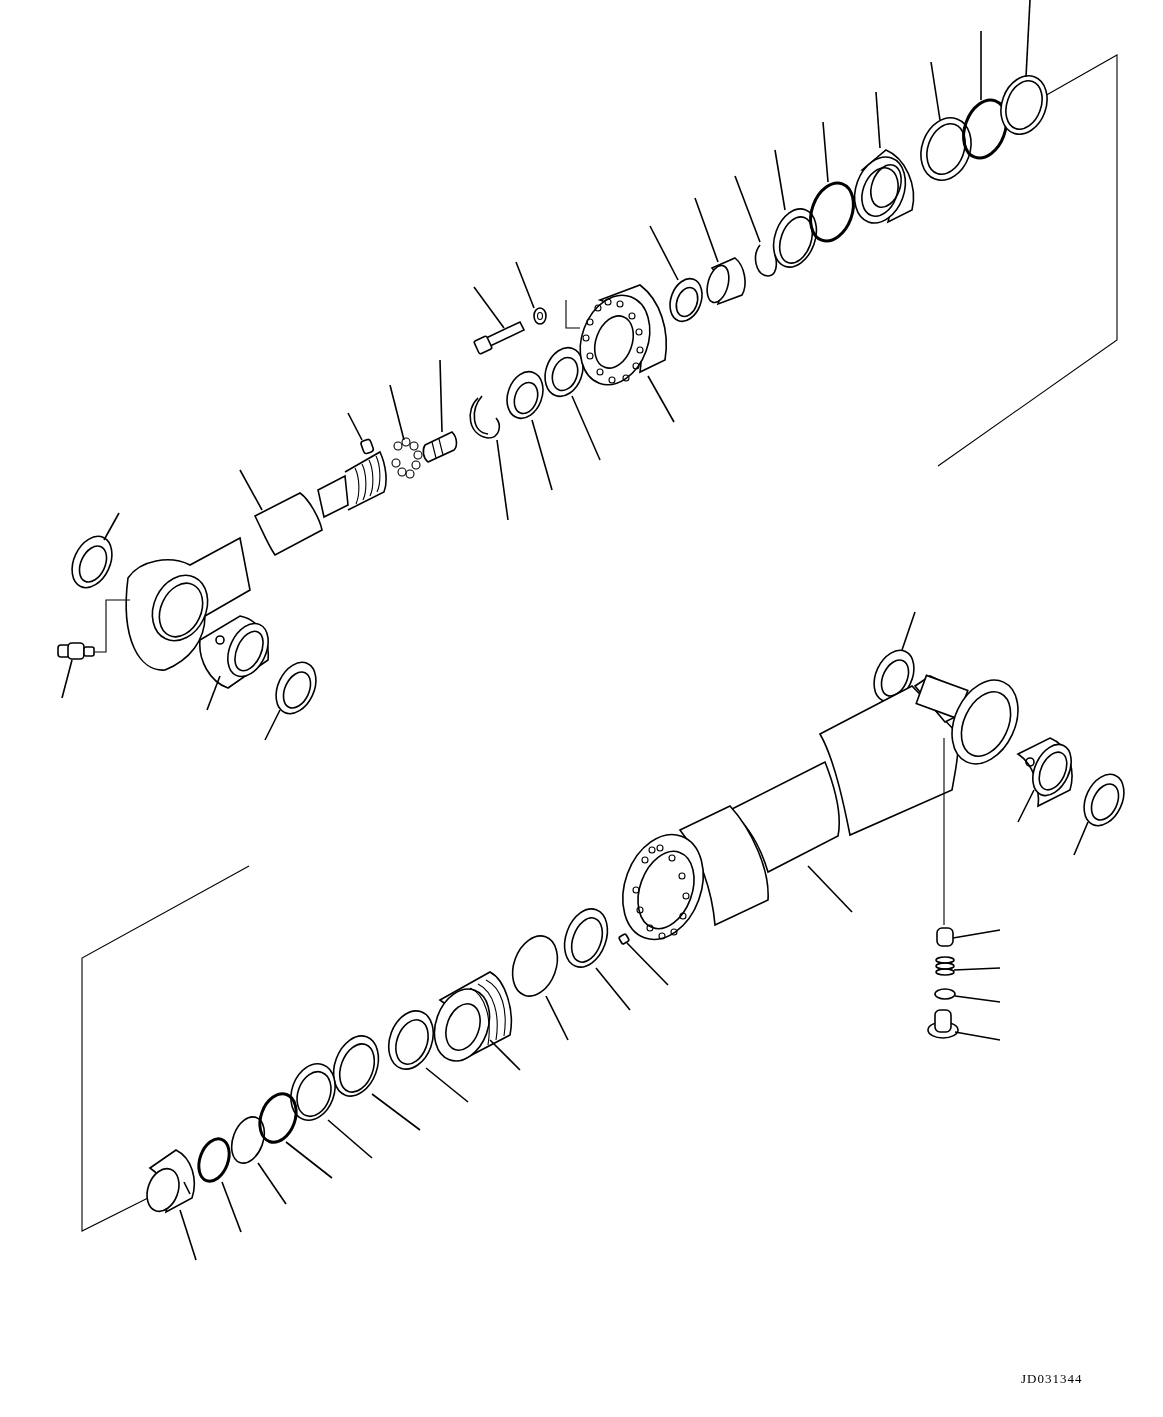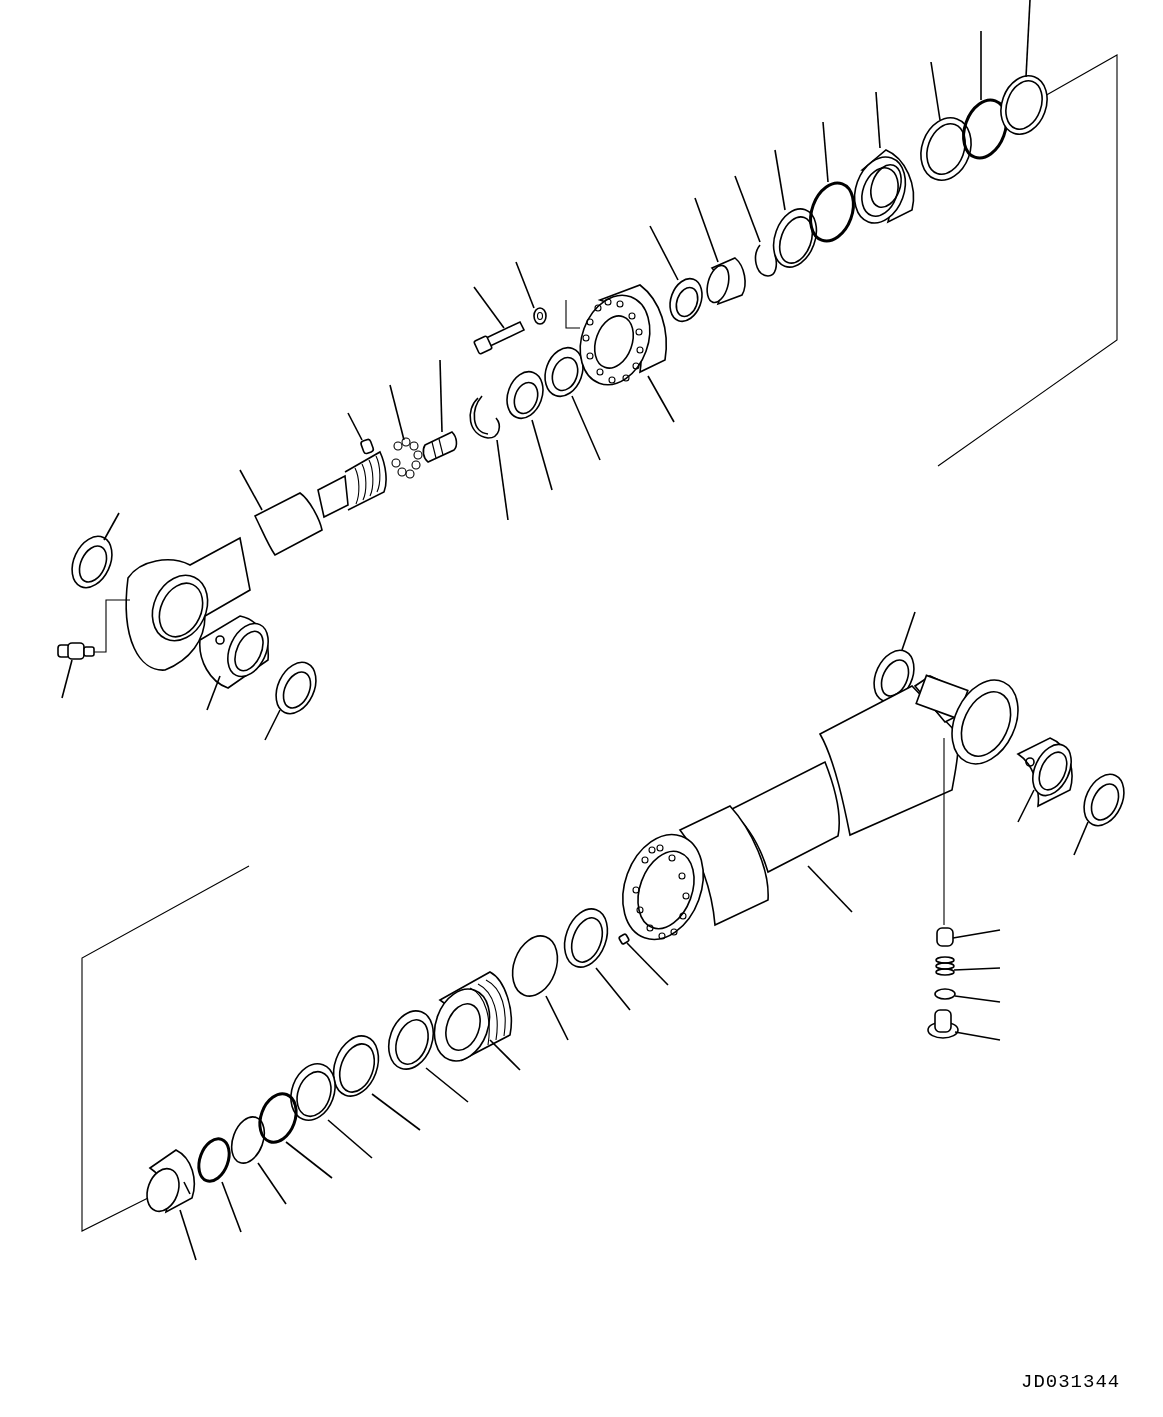--- a/index.html
+++ b/index.html
@@ -3,21 +3,21 @@
 <meta charset="utf-8">
 <style>
   html, body { margin: 0; padding: 0; background: #ffffff; }
   body { width: 1163px; height: 1417px; position: relative; overflow: hidden; font-family: "DejaVu Sans", sans-serif; }
   #canvas { position: absolute; left: 0; top: 0; width: 1163px; height: 1417px; }
   svg { position: absolute; left: 0; top: 0; }
   .ln { stroke: #000; stroke-width: 1.6; fill: none; }
   .thin { stroke: #000; stroke-width: 1.1; fill: none; }
   .fillw { stroke: #000; stroke-width: 1.6; fill: #fff; }
   .thick { stroke: #000; stroke-width: 3; fill: none; }
-  #drawing-id { position: absolute; left: 1021px; top: 1371px; font-family: Liberation Mono, monospace; font-size: 19px; letter-spacing: 1px; color: #000; }
+  #drawing-id { position: absolute; left: 1021px; top: 1371px; font-family: Liberation Serif, serif; font-size: 13px; letter-spacing: 1px; color: #000; }
 </style>
 </head>
 <body>
 
 <div id="canvas">
 <svg width="1163" height="1417" viewBox="0 0 1163 1417">
 
   <g>
     <polyline class="thin" points="1043,97 1117,55 1117,340 938,466"></polyline>
     <polyline class="thin" points="566,300 566,328 580,328"></polyline>

